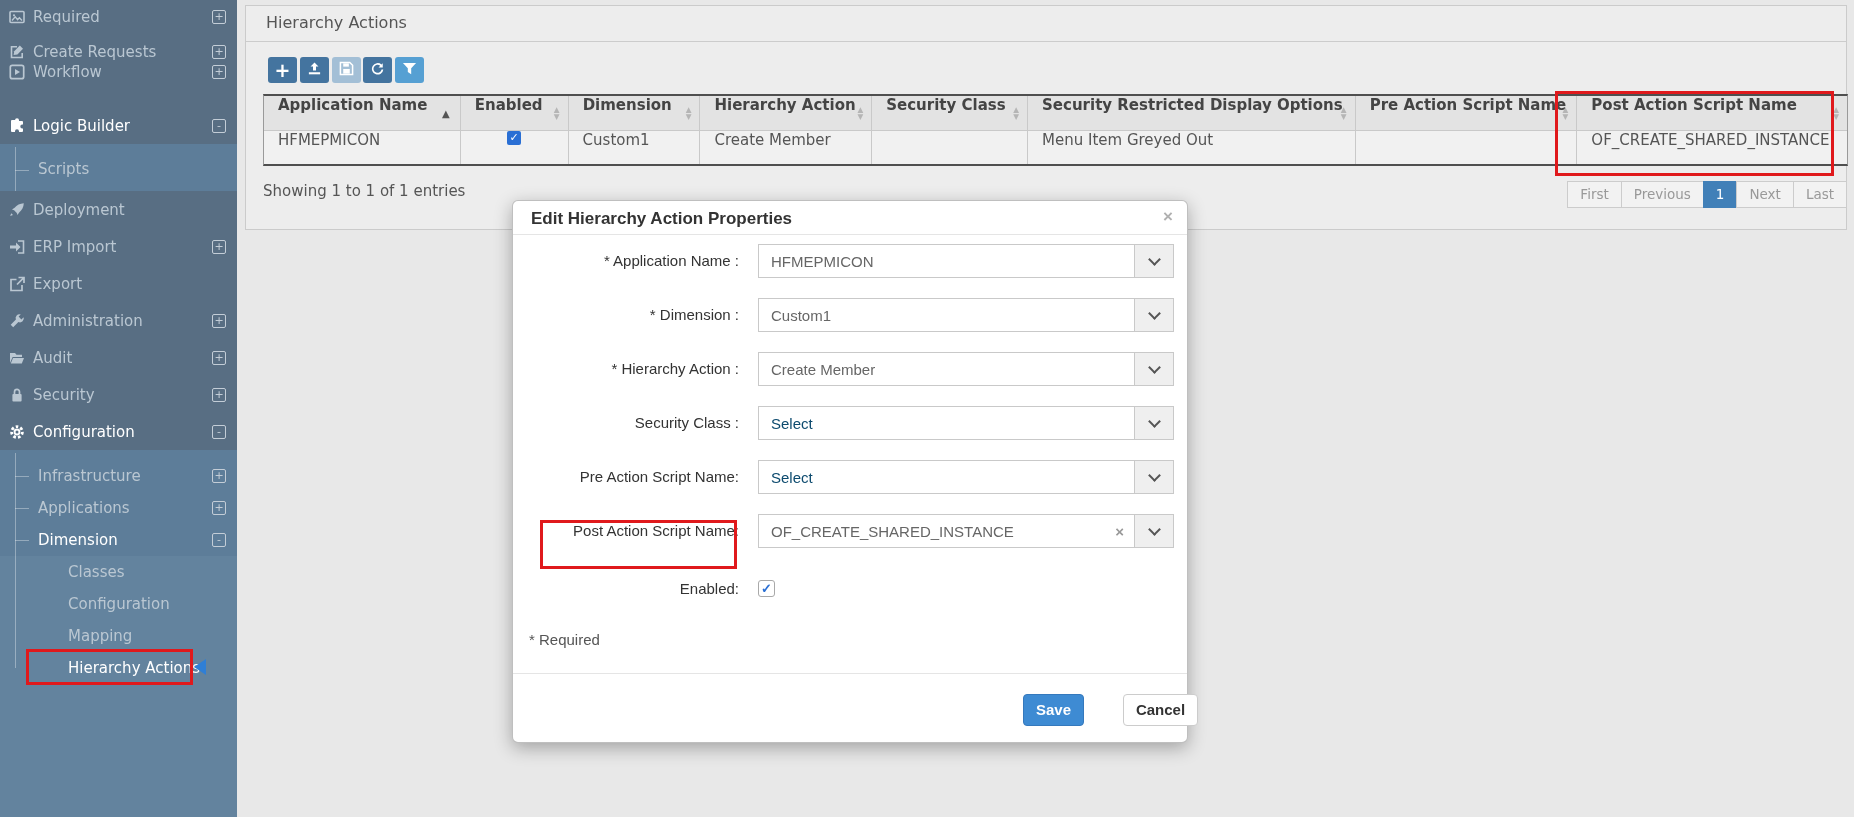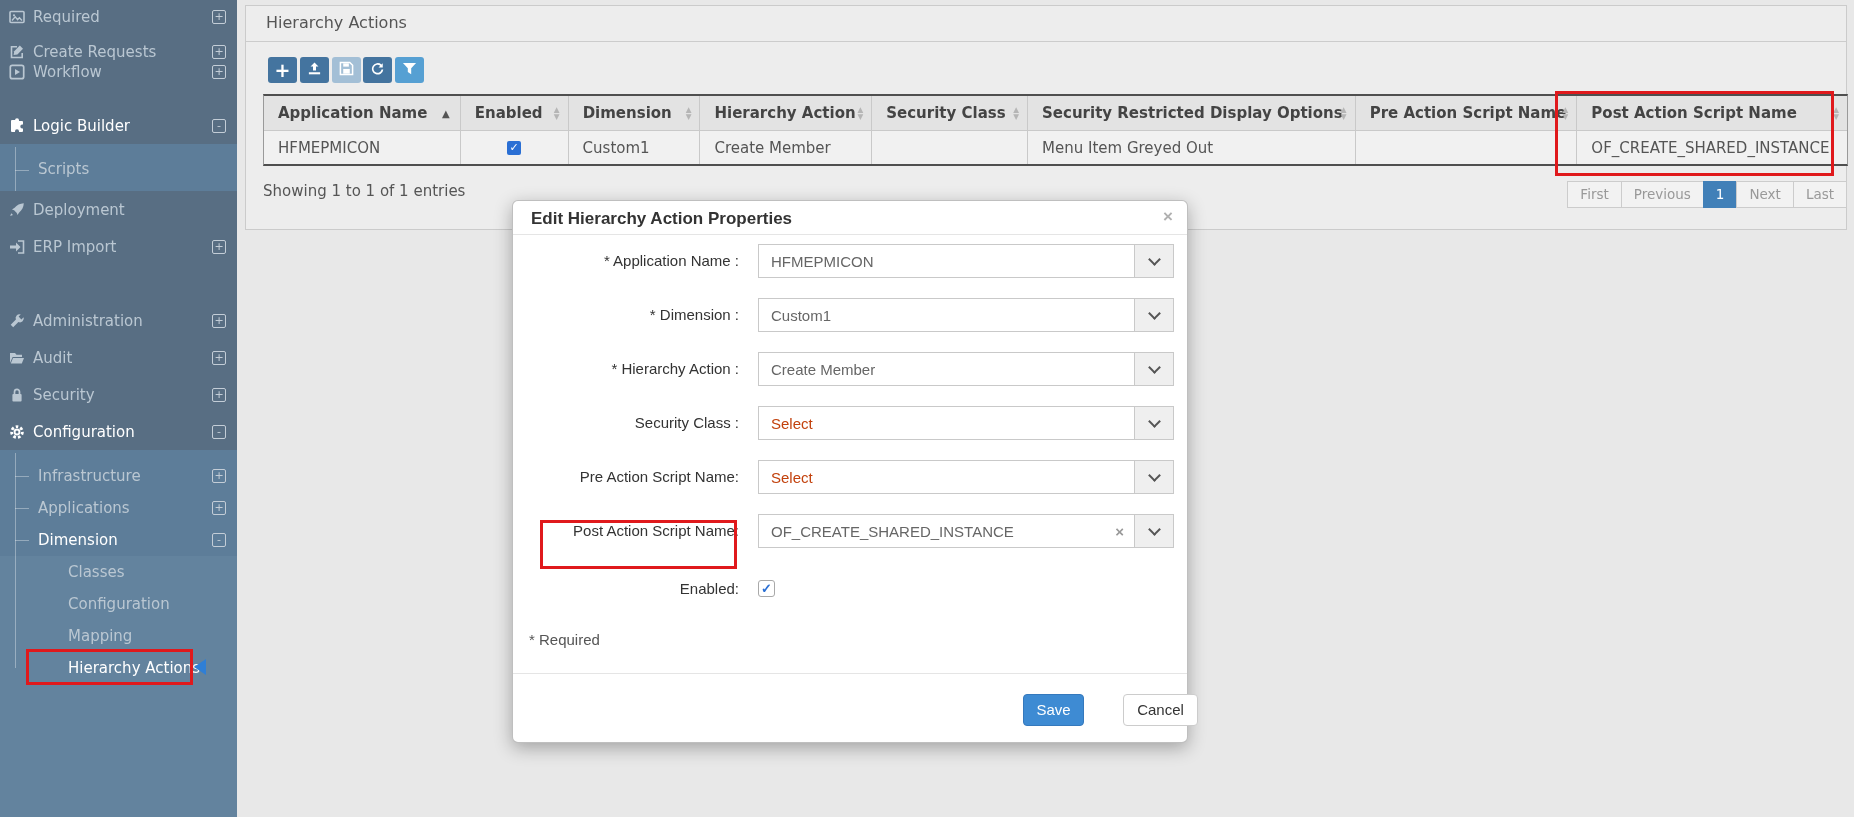--- a/index.html
+++ b/index.html
@@ -41,21 +41,21 @@
   
   .page-size { position:absolute; left:1864px; top:55px; width:71px; height:38px; background:#fff; border:1px solid #c5c5c5; border-radius:3px; display:flex; align-items:center; cursor:pointer; }
   .page-size .ps-val { margin-left:16px; font-size:14px; color:#555; }
   .chev { width:9px; height:9px; border-right:2px solid #444; border-bottom:2px solid #444; transform:rotate(45deg); }
   .page-size .chev { position:absolute; right:10px; top:12px; }
 
   
   .grid { position:absolute; left:263px; top:94px; width:1585px; border-top:2px solid #4f4f4f; border-bottom:2px solid #4f4f4f; border-left:1px solid #9a9a9a; border-right:1px solid #9a9a9a; }
   .grid-header { display:flex; background:#e3e3e3; height:35px; border-bottom:1px solid #c9c9c9; }
   .grid-row { display:flex; background:#f1f1f1; height:33px; }
-  .gc { position:relative; padding-left:14px; border-right:1px solid #c9c9c9; display:flex; align-items:center; overflow:hidden; }
+  .gc { position:relative; padding-left:14px; border-right:1px solid #c9c9c9; display:flex; align-items:flex-start; overflow:hidden; }
   .gc:last-child { border-right:none; }
   .grid-header .gc { font-weight:bold; font-size:15px; color:#444; cursor:pointer; }
   .grid-row .gc { font-size:15px; color:#555; }
   .sort-both { position:absolute; right:8px; top:50%; transform:translateY(-50%); color:#b5b5b5; font-size:7.5px; line-height:6.5px; text-align:center; }
   .sort-asc { position:absolute; right:10px; top:50%; transform:translateY(-50%); color:#555; font-size:10px; }
   .cb-table { width:14px; height:14px; background:#2a6fd4; border-radius:2px; color:#fff; font-size:11px; font-weight:bold; line-height:14px; text-align:center; }
   .w0{width:197px}.w1{width:108px}.w2{width:132px}.w3{width:172px}.w4{width:156px}.w5{width:328px}.w6{width:222px}.w7{width:270px}
   .cell-center { justify-content:center; padding-left:0; }
 
   
@@ -66,28 +66,28 @@
 
   
   .modal { position:absolute; left:512px; top:200px; width:676px; height:543px; background:#fff; border:1px solid rgba(0,0,0,0.25); border-radius:6px; box-shadow:0 5px 18px rgba(0,0,0,0.3); font-family:"Liberation Sans", sans-serif; }
   .modal-title { position:absolute; left:18px; top:0; height:34px; line-height:36px; font-size:17px; font-weight:bold; color:#333; }
   .modal-close { position:absolute; right:14px; top:6px; font-size:17px; font-weight:bold; color:#b0b0b0; cursor:pointer; }
   .modal-hdiv { position:absolute; left:0; top:33px; width:100%; height:1px; background:#e5e5e5; }
   .frow { position:absolute; left:0; width:676px; height:34px; }
   .flabel { position:absolute; left:18px; width:208px; text-align:right; line-height:34px; font-size:15px; color:#333; }
   .fgroup { position:absolute; left:245px; top:0; width:416px; height:34px; display:flex; }
   .finput { width:376px; height:34px; border:1px solid #c9c9c9; border-right:none; background:#fff; display:flex; align-items:center; padding-left:12px; font-size:15px; color:#666; position:relative; }
-  .finput.placeholder { color:#c2410c; }
+  .finput.placeholder { color:#0c4a6e; }
   .fclear { position:absolute; right:10px; top:8px; color:#999; font-size:15px; font-weight:bold; cursor:pointer; }
   .fbtn { width:40px; height:34px; background:#efefef; border:1px solid #c9c9c9; display:flex; align-items:center; justify-content:center; cursor:pointer; }
   .fbtn .chev { margin-top:-4px; border-color:#555; }
   .cb-modal { position:absolute; left:245px; width:17px; height:17px; border:1px solid #a9a9a9; border-radius:3px; background:#fff; color:#2a6fd4; font-size:13px; font-weight:bold; line-height:15px; text-align:center; cursor:pointer; }
   .required-note { position:absolute; left:16px; top:430px; font-size:15px; color:#555; }
   .modal-fdiv { position:absolute; left:0; top:472px; width:100%; height:1px; background:#e5e5e5; }
-  .btn { position:absolute; top:493px; height:32px; border-radius:4px; font-size:15px; text-align:center; line-height:30px; cursor:pointer; }
+  .btn { position:absolute; top:493px; height:32px; border-radius:4px; font-size:15px; text-align:center; line-height:30px; cursor:pointer;font-weight:bold; }
   .btn-save { left:510px; width:61px; background:#3e8bd3; border:1px solid #3579bd; color:#fff; }
   .btn-cancel { left:610px; width:75px; background:#fff; border:1px solid #ccc; color:#333; }
 </style>
 </head>
 <body>
 
 <div id="app">
 
   <div class="sidebar">
     <div class="submenu-bg-1"></div>
@@ -154,20 +154,29 @@
     <div class="nav-row" style="top:228px;height:37px;">
       <span class="nav-ico">
           <svg viewBox="0 0 16 16">
             <path d="M7 3.5l4.5 4.5L7 12.5V9.5H1v-3h6z" fill="currentColor"></path>
             <path d="M9 2h5.5v12H9" fill="none" stroke="currentColor" stroke-width="1.6"></path>
           </svg>
         </span>
       <span class="nav-label-0">ERP Import</span>
       <span class="expander">+</span>
     </div>
+    <div class="nav-row" style="top:265px;height:37px;">
+      <span class="nav-ico">
+          <svg viewBox="0 0 16 16">
+            <path d="M7.5 3.5H2v11h11V9" fill="none" stroke="currentColor" stroke-width="1.7"></path>
+            <path d="M9.5 1.5H15V7M14.6 1.9L8 8.5" fill="none" stroke="currentColor" stroke-width="1.7"></path>
+          </svg>
+        </span>
+      <span class="nav-label-0">Export</span>
+    </div>
     <div class="nav-row" style="top:302px;height:37px;">
       <span class="nav-ico">
           <svg viewBox="0 0 16 16">
             <path d="M14.6 4.2a3.9 3.9 0 01-5.2 4.9l-5.2 5.2-2.5-2.5 5.2-5.2A3.9 3.9 0 0111.8 1.4l-2.2 2.2 2.8 2.8z" fill="currentColor"></path>
           </svg>
         </span>
       <span class="nav-label-0">Administration</span>
       <span class="expander">+</span>
     </div>
     <div class="nav-row" style="top:339px;height:37px;">

